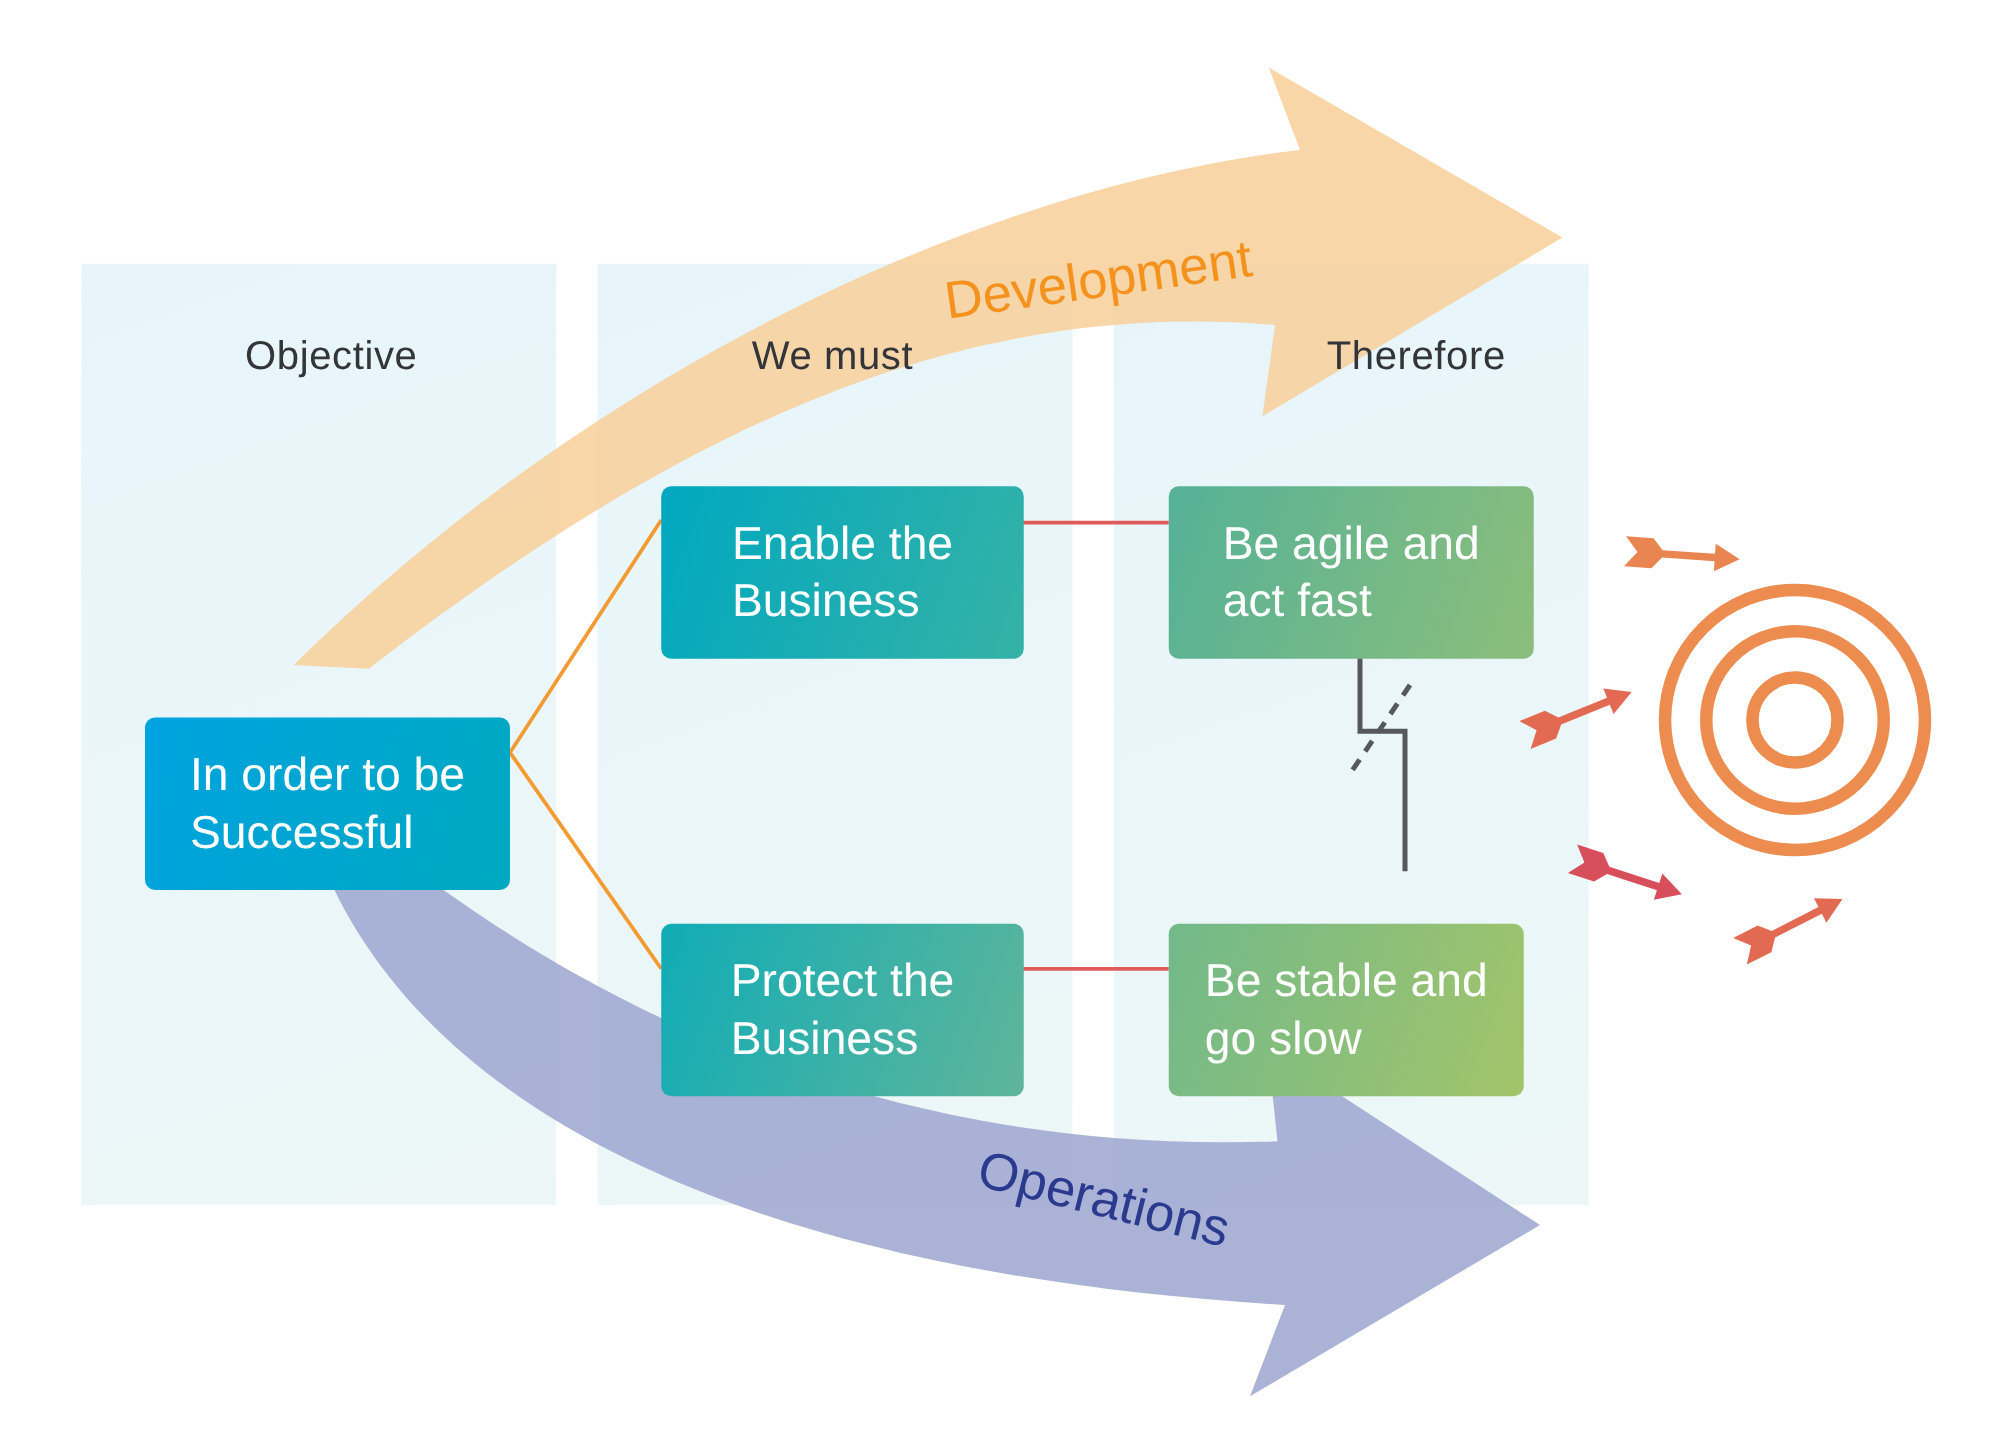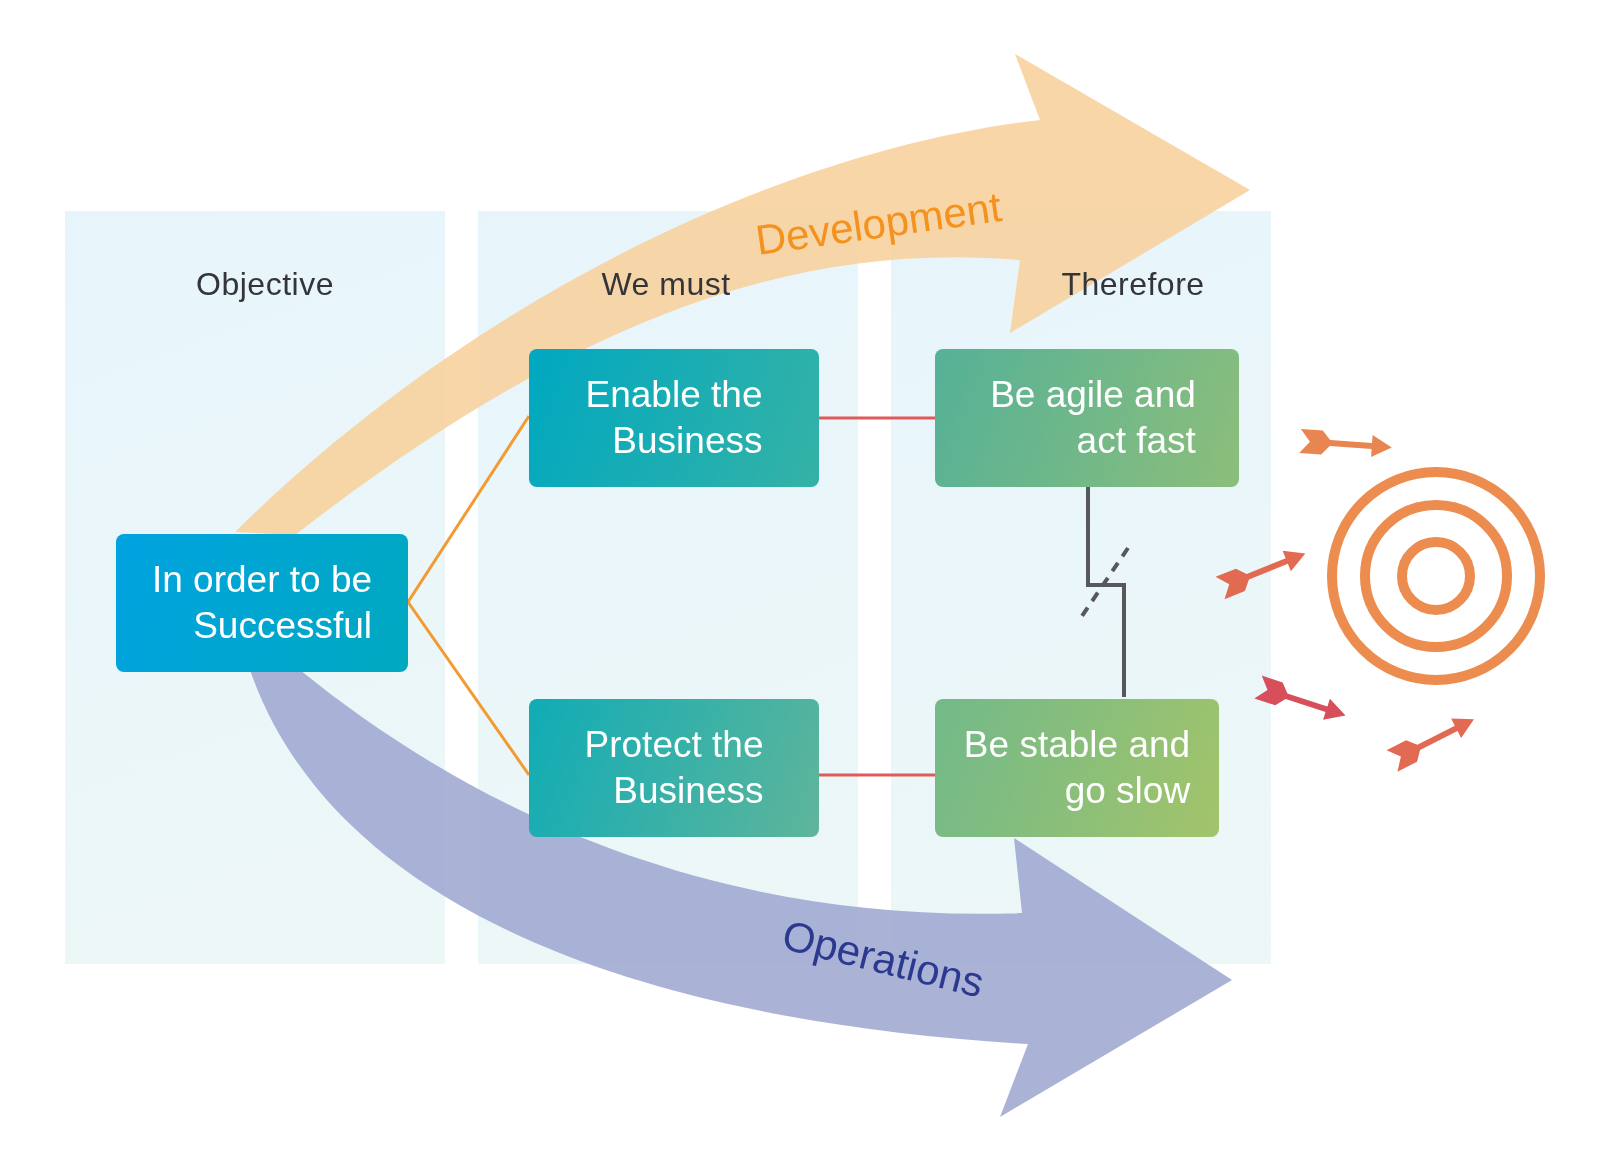--- a/index.html
+++ b/index.html
@@ -4,22 +4,22 @@
   <style>
     html, body { margin: 0; padding: 0; background: #ffffff; }
     body { width: 1611px; height: 1165px; overflow: hidden; position: relative;
            font-family: "Liberation Sans", sans-serif; }
     .stage { position: absolute; left: 0; top: 0; width: 1611px; height: 1165px; }
     .col-bg { position: absolute; top: 211px; height: 753px;
               background: linear-gradient(160deg, #e7f5fb 0%, #edf7f7 100%); }
     .col-head { position: absolute; top: 266px; width: 380px; text-align: center;
                 font-size: 32px; color: #333539; letter-spacing: 0.5px; }
     .box { position: absolute; border-radius: 8px; color: #ffffff; display: flex;
-           align-items: center; justify-content: center; text-align: right;
-           font-size: 37px; line-height: 46px; white-space: pre-line; }
+           align-items: center; justify-content: center; text-align: left;
+           font-size: 37px; line-height: 46px; white-space: pre-line; margin-top: 40px; }
     svg.layer { position: absolute; left: 0; top: 0; }
   </style>
 </head>
 <body>
 
 <div class="stage">
 
   <div class="col-bg" style="left:65px; width:380px;"></div>
   <div class="col-bg" style="left:478px; width:380px;"></div>
   <div class="col-bg" style="left:891px; width:380px;"></div>
@@ -43,21 +43,21 @@
   <div class="col-head" style="left:75px;">Objective</div>
   <div class="col-head" style="left:476px;">We must</div>
   <div class="col-head" style="left:943px;">Therefore</div>
 
   <div class="box" id="box-objective" style="left: 116px; top: 534px; width: 292px; height: 138px; background: linear-gradient(110deg, rgb(0, 163, 224) 0%, rgb(0, 169, 192) 100%);">In order to be
 Successful</div>
   <div class="box" id="box-enable" style="left: 529px; top: 349px; width: 290px; height: 138px; background: linear-gradient(110deg, rgb(0, 168, 192) 0%, rgb(53, 178, 166) 100%);">Enable the
 Business</div>
   <div class="box" id="box-protect" style="left: 529px; top: 699px; width: 290px; height: 138px; background: linear-gradient(110deg, rgb(16, 172, 182) 0%, rgb(95, 181, 154) 100%);">Protect the
 Business</div>
-  <div class="box" id="box-agile" style="left: 935px; top: 349px; width: 292px; height: 138px; background: linear-gradient(110deg, rgb(85, 177, 151) 0%, rgb(140, 190, 123) 100%); padding-left: 12px;">Be agile and
+  <div class="box" id="box-agile" style="left: 935px; top: 349px; width: 292px; height: 138px; background: linear-gradient(110deg, rgb(85, 177, 151) 0%, rgb(140, 190, 123) 100%);">Be agile and
 act fast</div>
   <div class="box" id="box-stable" style="left: 935px; top: 699px; width: 284px; height: 138px; background: linear-gradient(110deg, rgb(114, 185, 138) 0%, rgb(162, 196, 106) 100%);">Be stable and
 go slow</div>
 
   <svg class="layer" width="1611" height="1165">
     <g id="target-rings" fill="none" stroke-width="10" stroke="#ec8c4e">
       <circle cx="1436" cy="576" r="104"></circle>
       <circle cx="1436" cy="576" r="71"></circle>
       <circle cx="1436" cy="576" r="34"></circle>
     </g>

